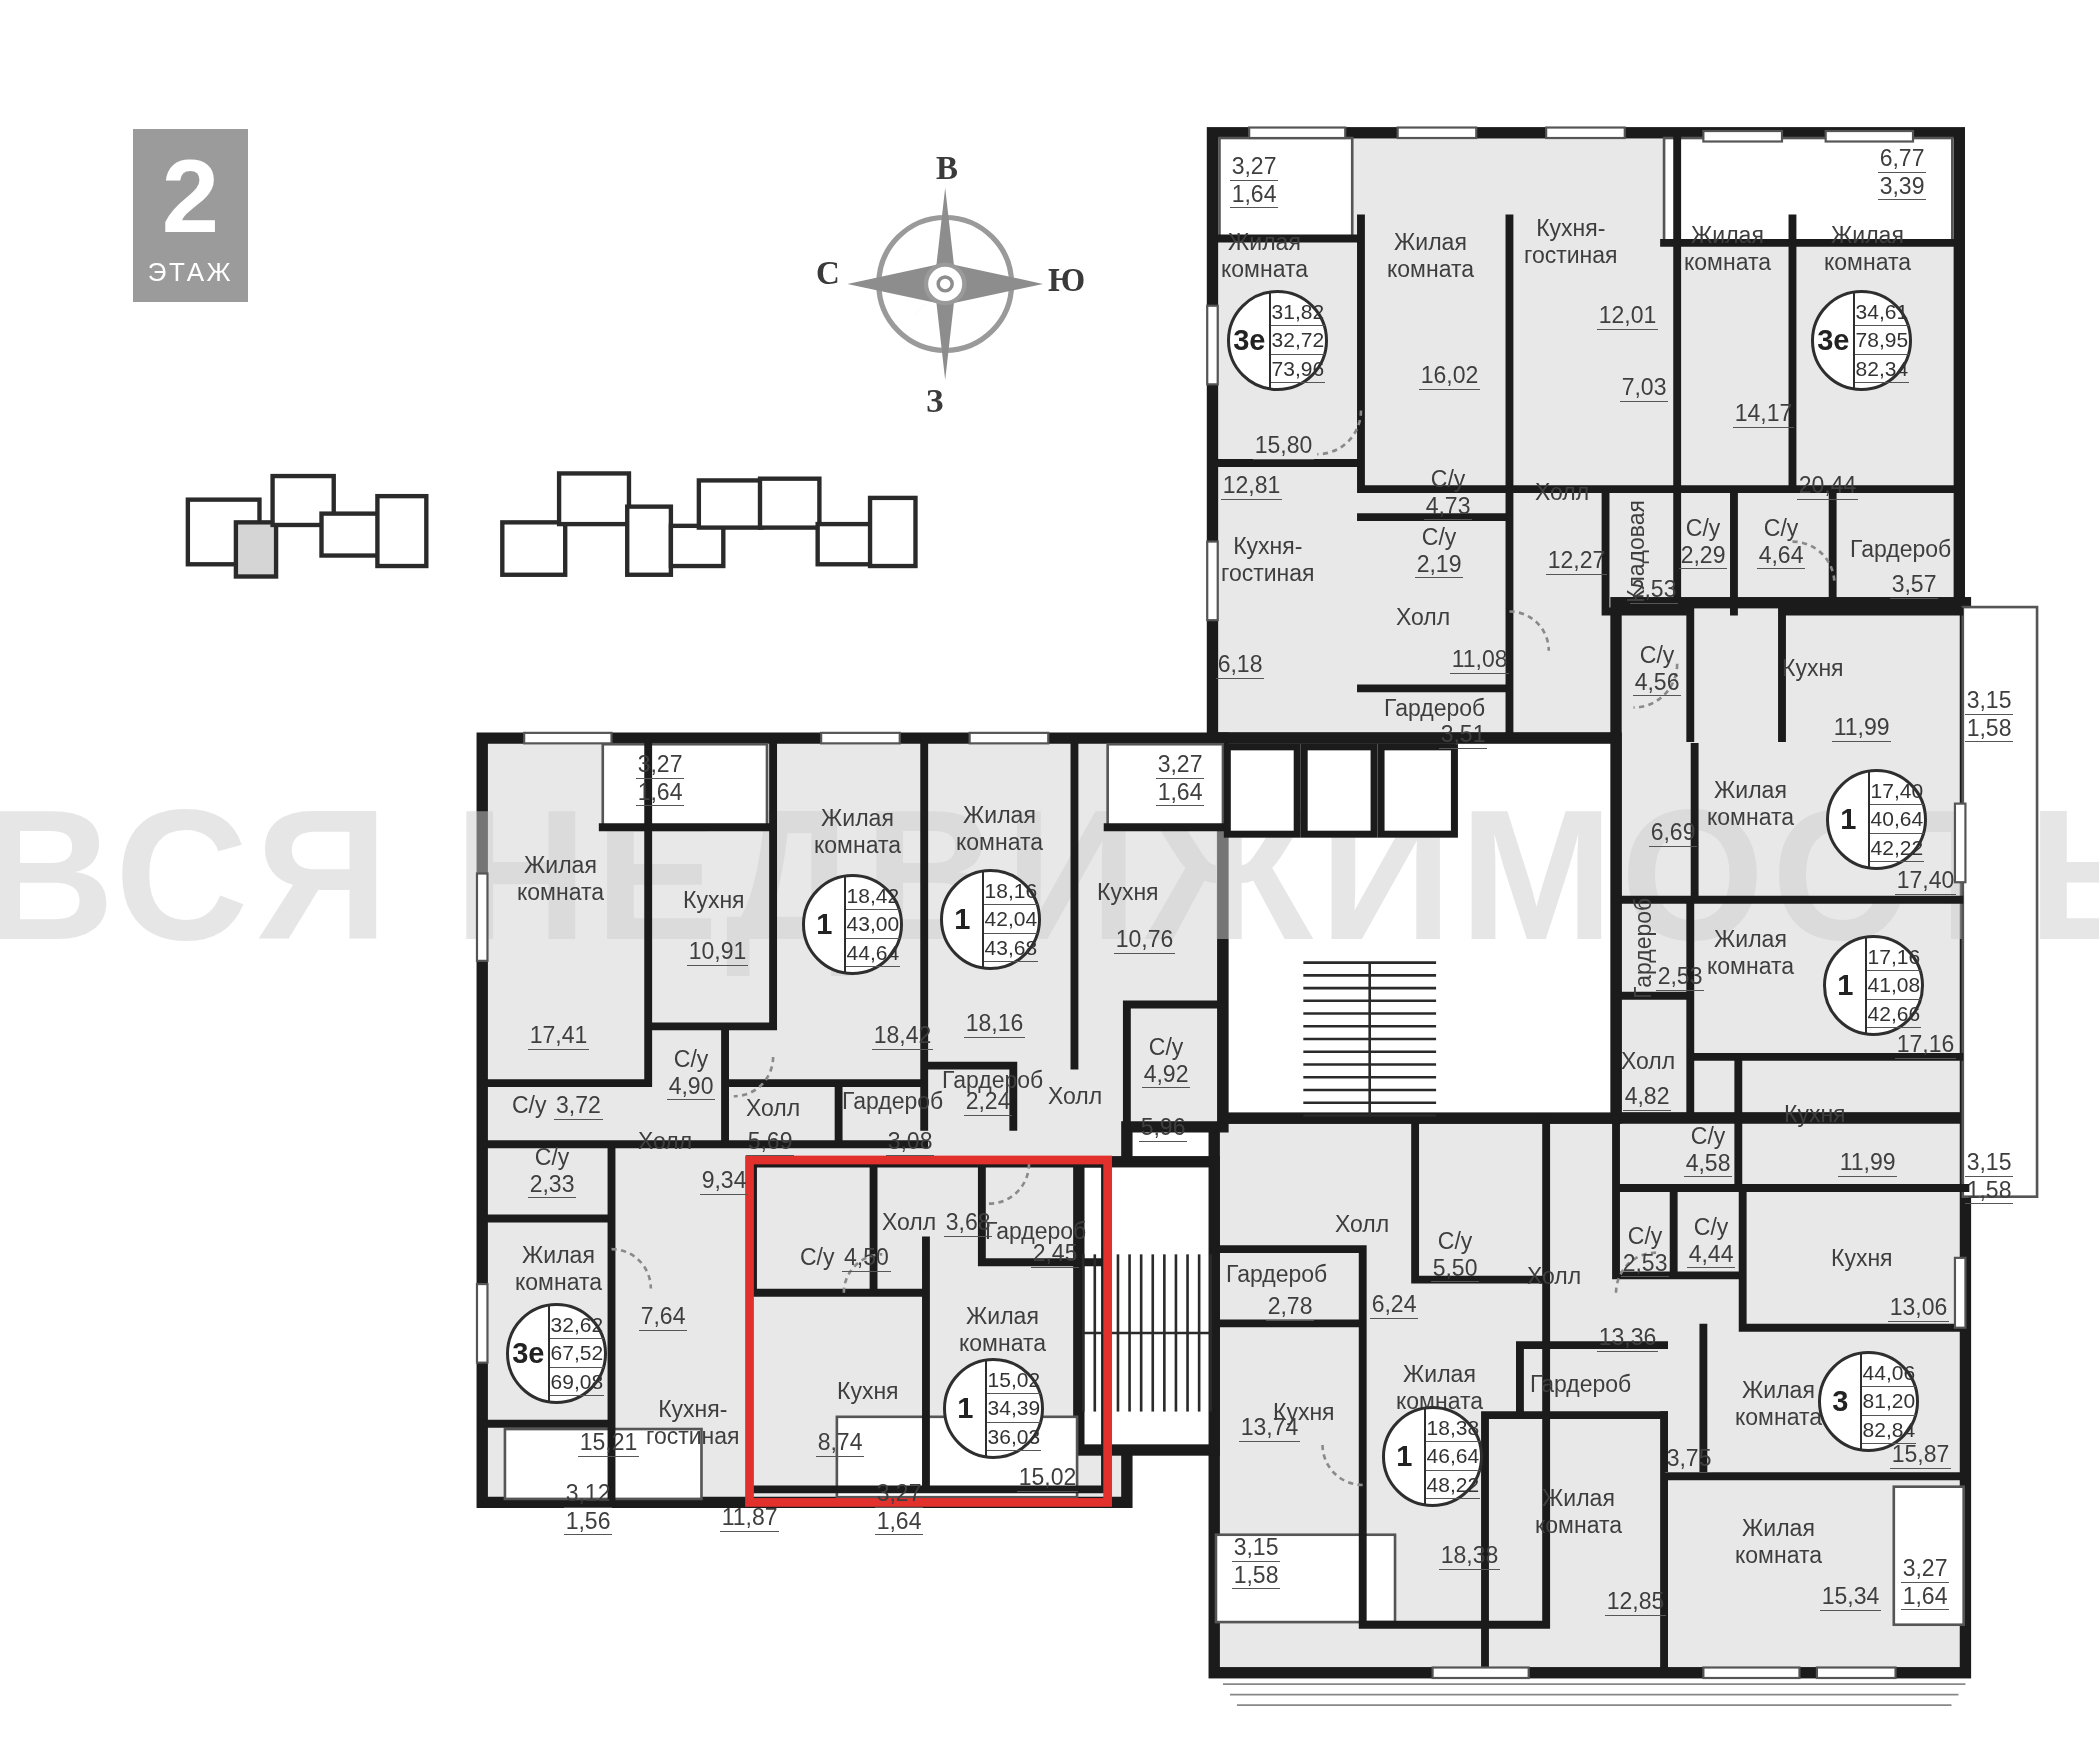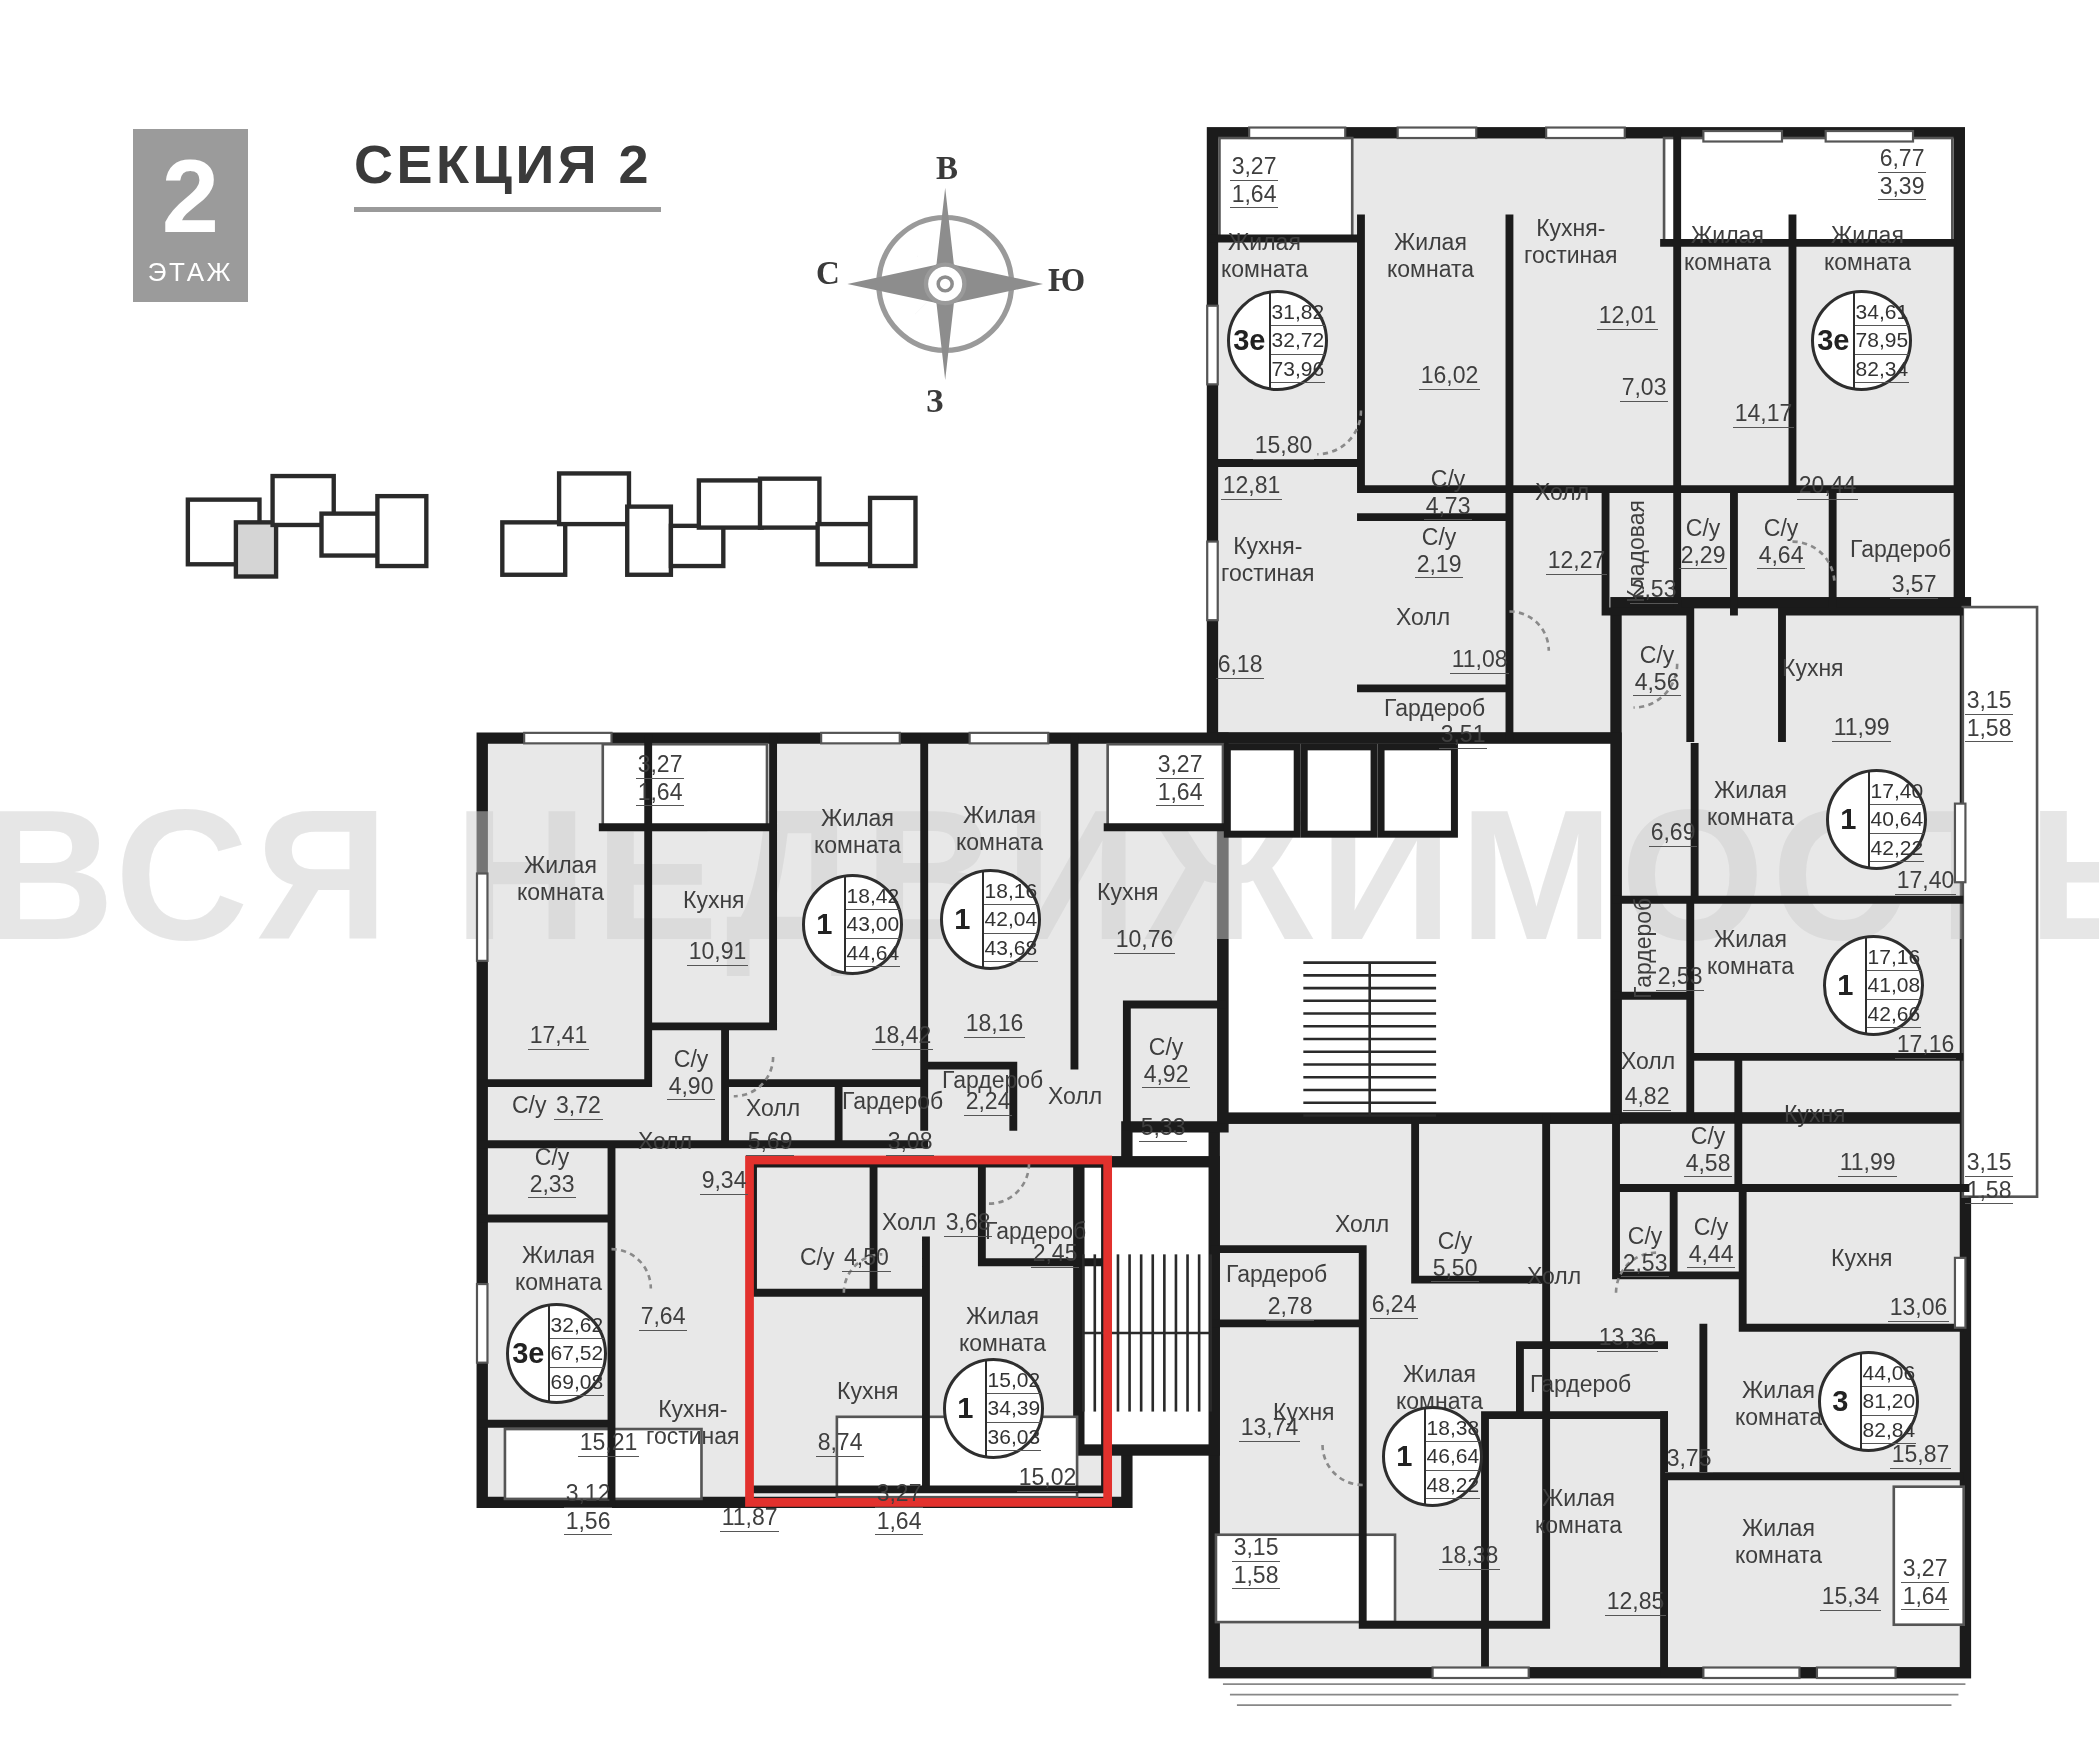--- a/index.html
+++ b/index.html
@@ -167,21 +167,20 @@
       <rect x="870" y="548" width="68" height="56"></rect>
       <rect x="936" y="600" width="62" height="46"></rect>
       <rect x="996" y="570" width="52" height="78"></rect>
     </g>
   </svg>
 
   <div class="floorbox">
     <div class="fnum">2</div>
     <div class="fword">ЭТАЖ</div>
   </div>
-  <div class="sectitle">СЕКЦИЯ 2</div>
 
   <div class="cdir" style="left:936px;top:150px">В</div>
   <div class="cdir" style="left:1048px;top:262px">Ю</div>
   <div class="cdir" style="left:926px;top:383px">З</div>
   <div class="cdir" style="left:816px;top:255px">С</div>
 
   <div id="plan">
       <div class="lbl" style="left: 1230px; top: 153px;"><span class="n">3,27</span><span class="n">1,64</span></div>
       <div class="lbl" style="left: 1221px; top: 229px;"><span class="t">Жилая
 комната</span></div>
@@ -290,21 +289,21 @@
         <span class="n">3,72</span>
       </div>
       <div class="lbl" style="left: 667px; top: 1046px;"><span class="t">С/у</span><span class="n">4,90</span></div>
       <div class="lbl" style="left: 746px; top: 1095px;"><span class="t">Холл</span></div>
       <div class="lbl" style="left: 746px; top: 1128px;"><span class="n">5,69</span></div>
       <div class="lbl" style="left: 842px; top: 1088px;"><span class="t">Гардероб</span></div>
       <div class="lbl" style="left: 886px; top: 1128px;"><span class="n">3,08</span></div>
       <div class="lbl" style="left: 942px; top: 1067px;"><span class="t">Гардероб</span></div>
       <div class="lbl" style="left: 964px; top: 1088px;"><span class="n">2,24</span></div>
       <div class="lbl" style="left: 1048px; top: 1083px;"><span class="t">Холл</span></div>
-      <div class="lbl" style="left: 1139px; top: 1114px;"><span class="n">5,33</span></div>
+      <div class="lbl" style="left: 1139px; top: 1114px;"><span class="n">5,96</span></div>
       <div class="lbl" style="left: 1142px; top: 1034px;"><span class="t">С/у</span><span class="n">4,92</span></div>
       <div class="lbl" style="left: 528px; top: 1144px;"><span class="t">С/у</span><span class="n">2,33</span></div>
       <div class="lbl" style="left: 638px; top: 1128px;"><span class="t">Холл</span></div>
       <div class="lbl" style="left: 700px; top: 1167px;"><span class="n">9,34</span></div>
       <div class="lbl" style="left: 515px; top: 1242px;"><span class="t">Жилая
 комната</span></div>
       <div class="lbl" style="left: 578px; top: 1429px;"><span class="n">15,21</span></div>
       <div class="lbl" style="left: 639px; top: 1303px;"><span class="n">7,64</span></div>
       <div class="lbl" style="left: 646px; top: 1396px;"><span class="t">Кухня-
 гостиная</span></div>

